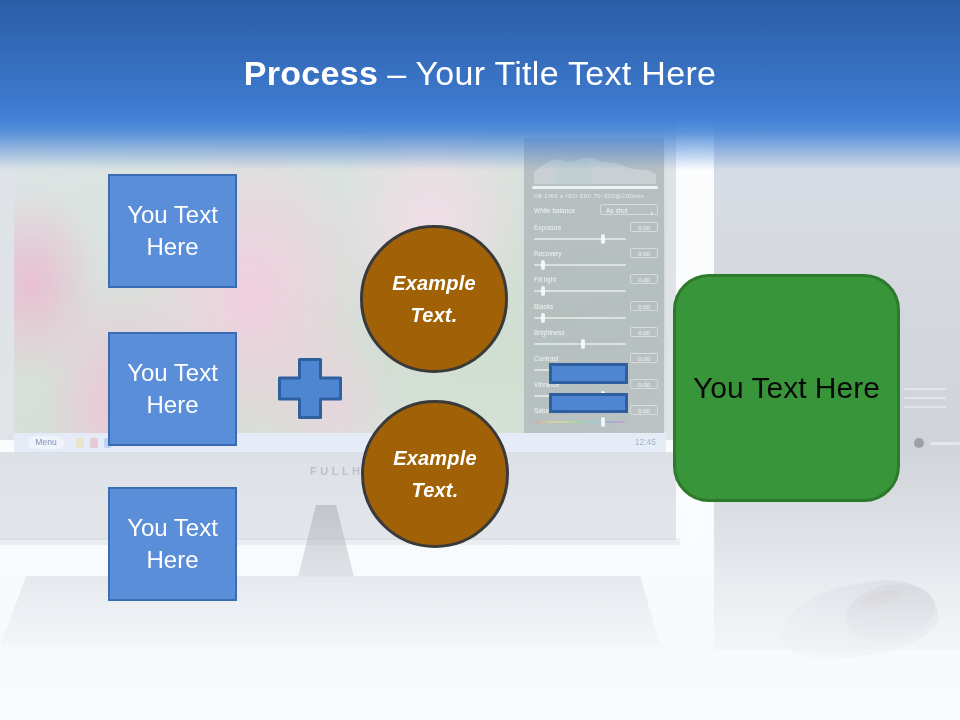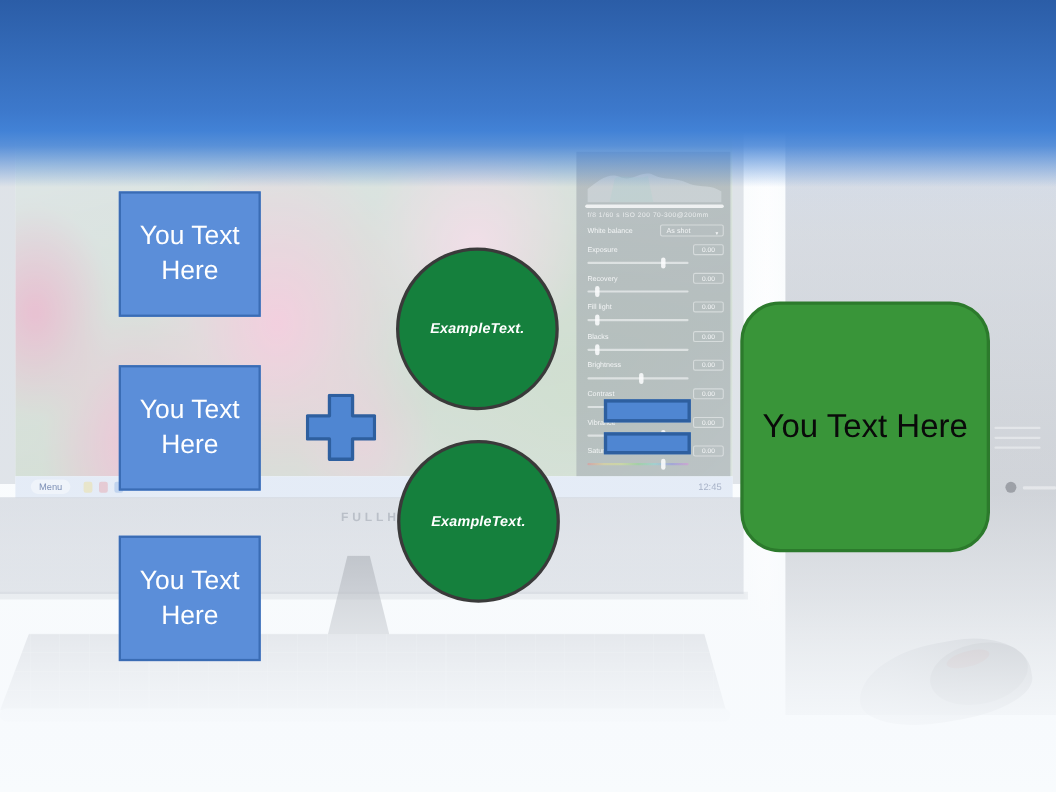--- a/index.html
+++ b/index.html
@@ -85,22 +85,22 @@
   .title{position:absolute;left:0;top:54px;width:960px;text-align:center;z-index:4;
     color:#fff;font-size:34px;letter-spacing:.3px;}
   .title .b{font-weight:bold;}
   .title .sep{margin:0 9px;}
   .step-box{position:absolute;left:108px;width:129px;height:114px;box-sizing:border-box;
     background:#5b8ed9;border:2.5px solid #3a6cb4;display:flex;align-items:center;justify-content:center;
     text-align:center;color:#fff;font-size:24px;line-height:1.32;z-index:5;}
   #step1{top:174px;} #step2{top:332px;} #step3{top:487px;}
   .plus-wrap{position:absolute;left:278px;top:358px;width:64px;height:61px;z-index:5;}
   .circle{position:absolute;width:148px;height:148px;border-radius:50%;box-sizing:border-box;
-    background:#15803d;border:3px solid #3a3a3a;color:#fff;font-weight:bold;font-style:italic;
-    font-size:13px;display:flex;flex-direction:row;align-items:center;justify-content:center;
+    background:#a16207;border:3px solid #3a3a3a;color:#fff;font-weight:bold;font-style:italic;
+    font-size:20px;display:flex;flex-direction:column;align-items:center;justify-content:center;
     line-height:1.6;letter-spacing:.2px;z-index:6;}
   #circle1{left:360px;top:225px;} #circle2{left:361px;top:400px;}
   .eq-bar{position:absolute;left:549px;width:79px;box-sizing:border-box;background:#4f86d2;
     border:3px solid #2e5f9f;z-index:5;}
   #eq1{top:363px;height:21px;} #eq2{top:393px;height:20px;}
   .result-box{position:absolute;left:673px;top:274px;width:227px;height:228px;box-sizing:border-box;
     background:#399539;border:3px solid #2c7a2c;border-radius:36px;display:flex;align-items:center;
     justify-content:center;color:#0a0a0a;font-size:30px;z-index:5;}
 </style>
 </head>
@@ -205,20 +205,23 @@
       <div class="rt-dot-line"></div>
     </div>
     <div class="mouse-body"></div>
     <div class="mouse-hump"></div>
     <div class="mouse-accent"></div>
   </div>
 
   <div class="photo-wash"></div>
 
   <div class="header"></div>
+  <div class="title">
+    <span class="b">Process</span><span class="sep">–</span><span>Your Title Text Here</span>
+  </div>
 
   <div class="step-box" id="step1">
     <span>You Text Here</span>
   </div>
   <div class="step-box" id="step2">
     <span>You Text Here</span>
   </div>
   <div class="step-box" id="step3">
     <span>You Text Here</span>
   </div>

